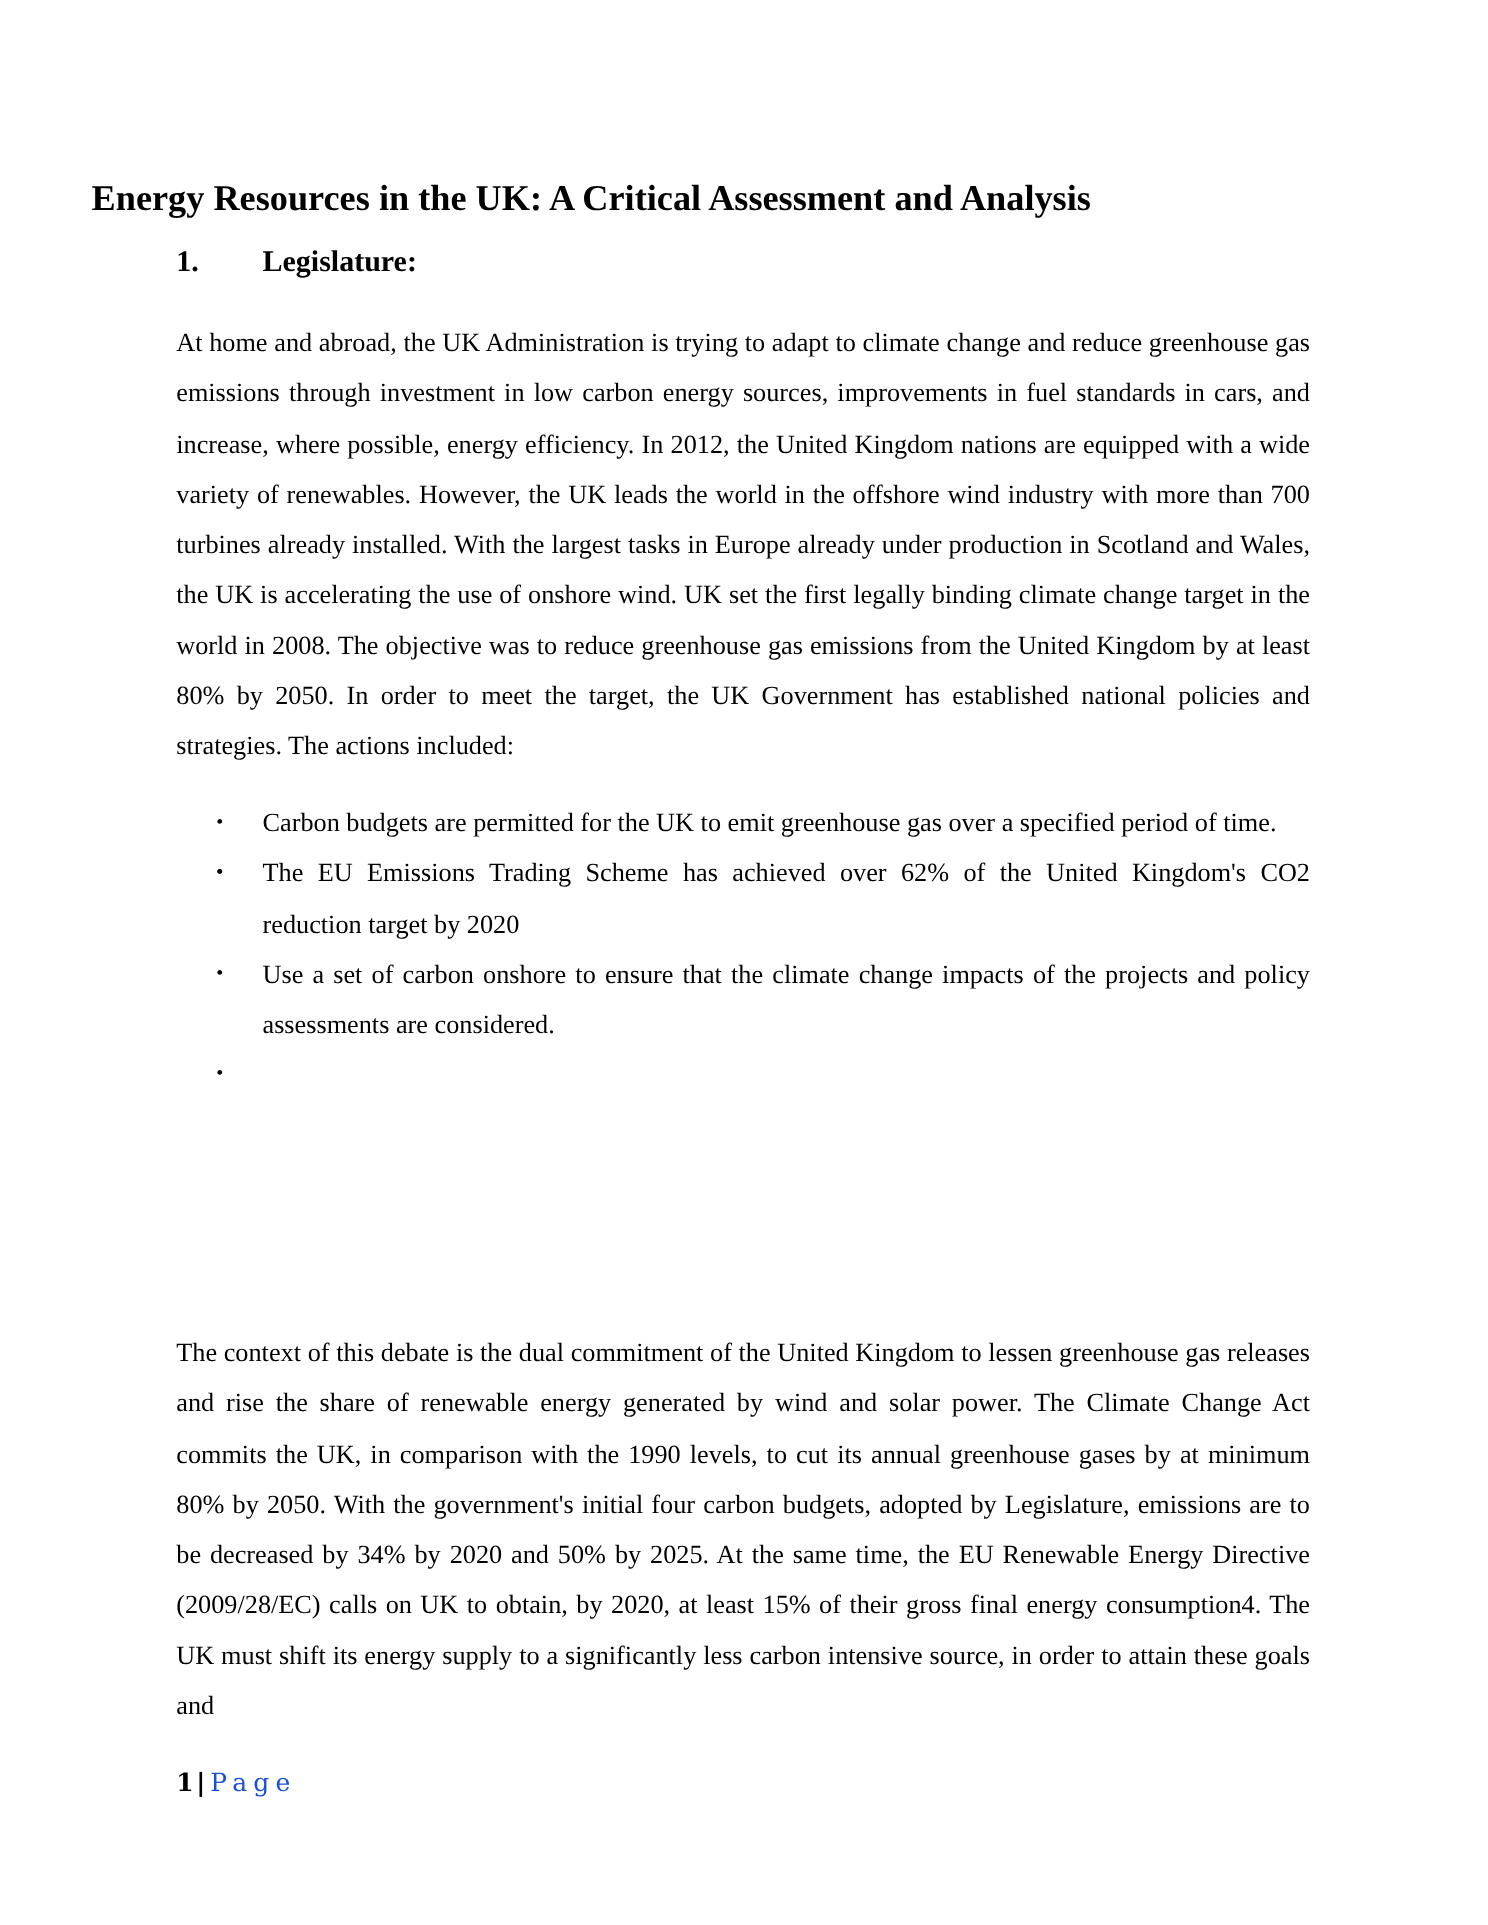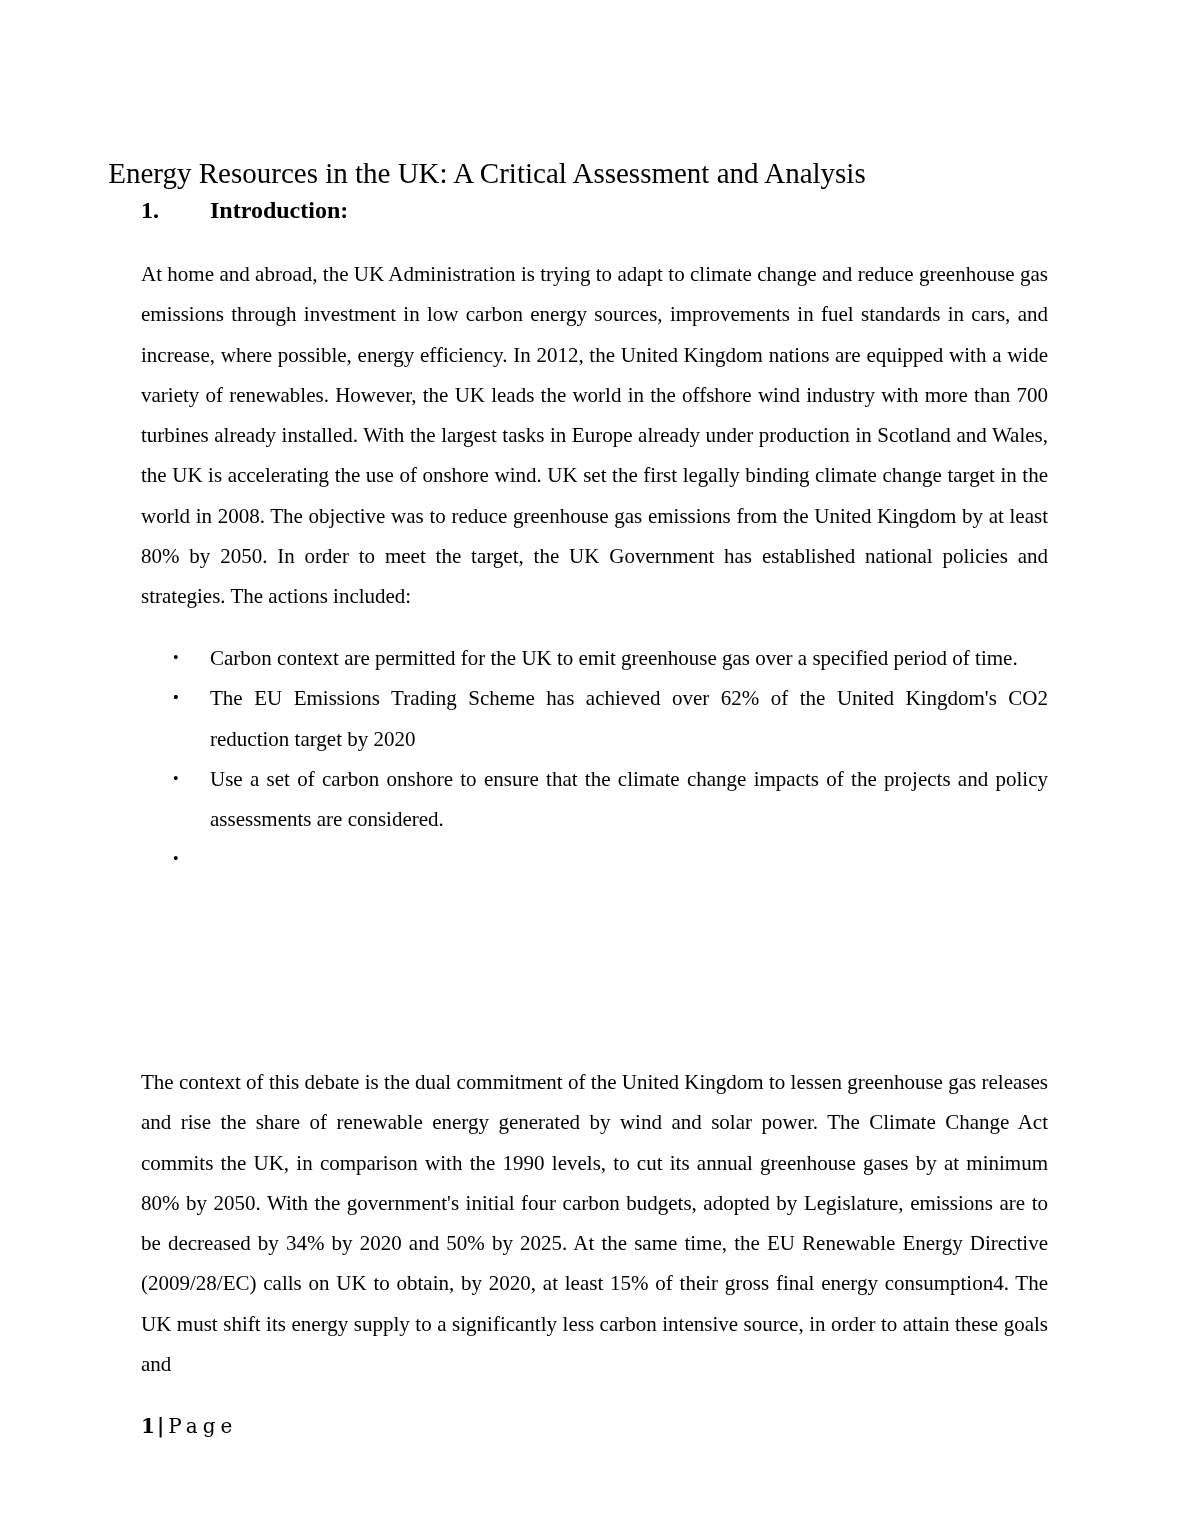--- a/index.html
+++ b/index.html
@@ -4,22 +4,22 @@
 <style>
   html, body { margin: 0; padding: 0; background: #ffffff; }
   body { width: 1190px; height: 1540px; position: relative; overflow: hidden; }
   .page {
     position: absolute; left: 0; top: 0; width: 1190px; height: 1540px;
     background: #ffffff; color: #000000;
     font-family: "Liberation Serif", serif;
   }
   .title {
     position: absolute; left: 0; width: 946px; top: 140px;
-    text-align: center; font-weight: normal; font-size: 29px; line-height: 38px;
-    margin: 14px;
+    text-align: center; font-weight: bold; font-size: 29px; line-height: 38px;
+    margin: 0;
   }
   .heading {
     position: absolute; left: 141px; top: 193px;
     font-weight: bold; font-size: 24px; line-height: 34px; margin: 0;
     display: flex;
   }
   .heading .num { width: 69px; display: inline-block; }
   .para {
     position: absolute; left: 141px; width: 907px;
     font-size: 21px; line-height: 40.3px; text-align: justify;
@@ -35,39 +35,39 @@
   .bullets li { position: relative; padding-left: 69px; text-align: justify; }
   .bullets li .bullet {
     position: absolute; left: 32px; top: 0; font-size: 16px;
   }
   .footer {
     position: absolute; left: 141px; top: 1412px;
     font-family: "DejaVu Serif", serif; font-size: 20px; line-height: 28px;
   }
   .footer .pnum { font-weight: bold; color: #000; }
   .footer .sep { font-weight: bold; color: #000; margin: 0 4px 0 2px; }
-  .footer .plabel { color: #000000; letter-spacing: 5px; }
+  .footer .plabel { color: #1d4ed8; letter-spacing: 5px; }
 </style>
 </head>
 <body>
 
 <div class="page">
   <h1 class="title">Energy Resources in the UK: A Critical Assessment and Analysis</h1>
 
   <h2 class="heading">
     <span class="num">1.</span>
-    <span>Introduction:</span>
+    <span>Legislature:</span>
   </h2>
 
   <p class="para p1">At home and abroad, the UK Administration is trying to adapt to climate change and reduce greenhouse gas emissions through investment in low carbon energy sources, improvements in fuel standards in cars, and increase, where possible, energy efficiency. In 2012, the United Kingdom nations are equipped with a wide variety of renewables. However, the UK leads the world in the offshore wind industry with more than 700 turbines already installed. With the largest tasks in Europe already under production in Scotland and Wales, the UK is accelerating the use of onshore wind. UK set the first legally binding climate change target in the world in 2008. The objective was to reduce greenhouse gas emissions from the United Kingdom by at least 80% by 2050. In order to meet the target, the UK Government has established national policies and strategies. The actions included:</p>
 
   <ul class="bullets">
     <li>
       <span class="bullet">•</span>
-      <span>Carbon context are permitted for the UK to emit greenhouse gas over a specified period of time.</span>
+      <span>Carbon budgets are permitted for the UK to emit greenhouse gas over a specified period of time.</span>
     </li>
     <li>
       <span class="bullet">•</span>
     </li>
     <li>
       <span class="bullet">•</span>
       <span>The EU Emissions Trading Scheme has achieved over 62% of the United Kingdom's CO2 reduction target by 2020</span>
     </li>
     <li>
       <span class="bullet">•</span>

